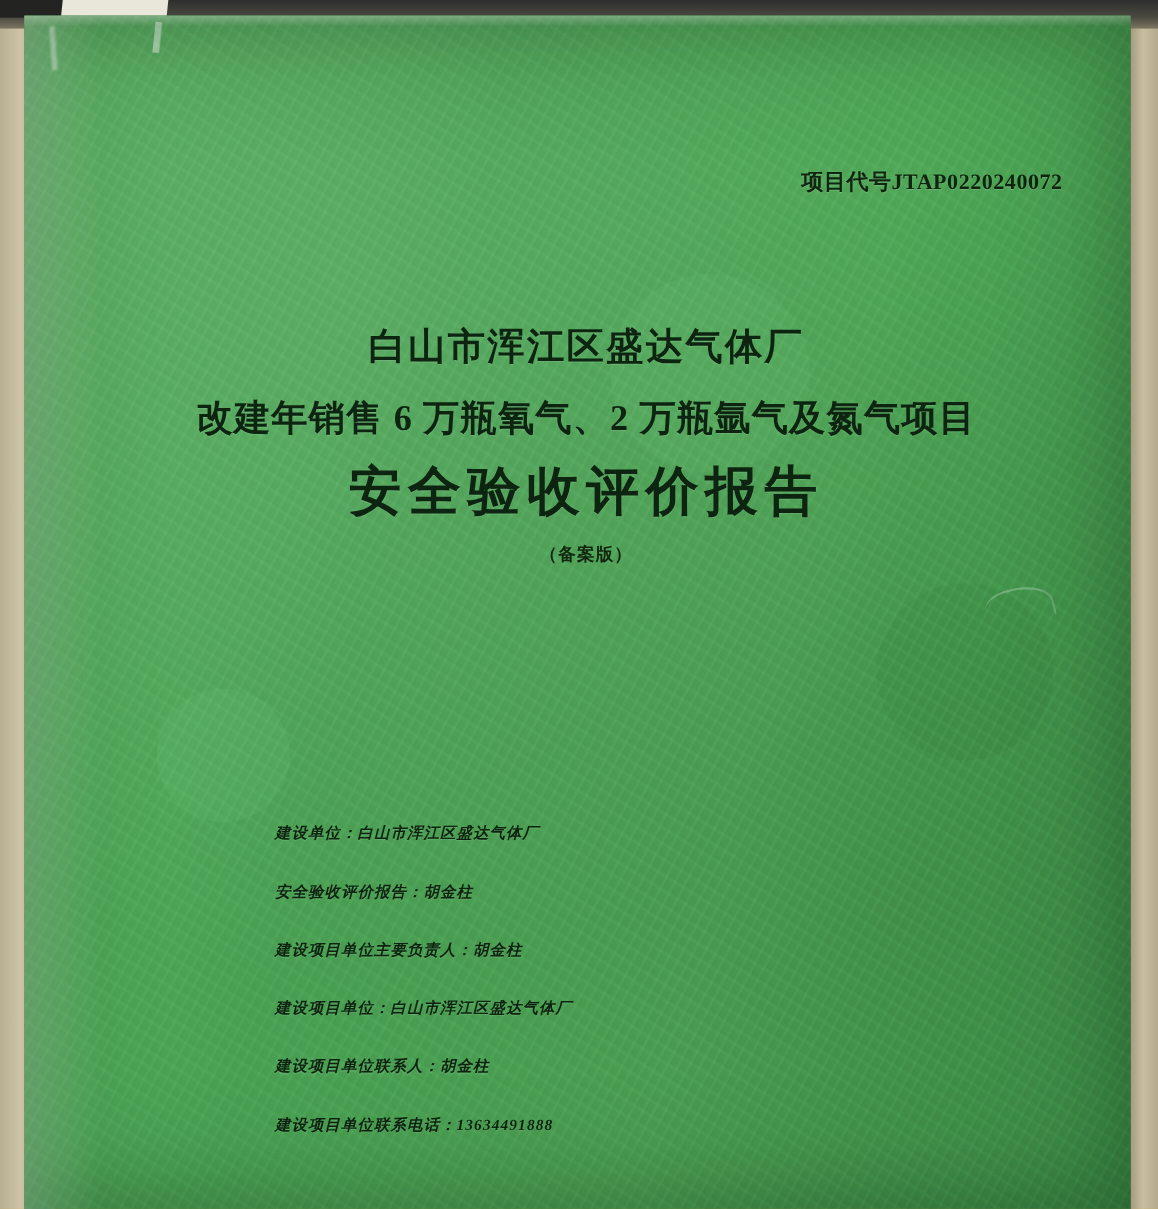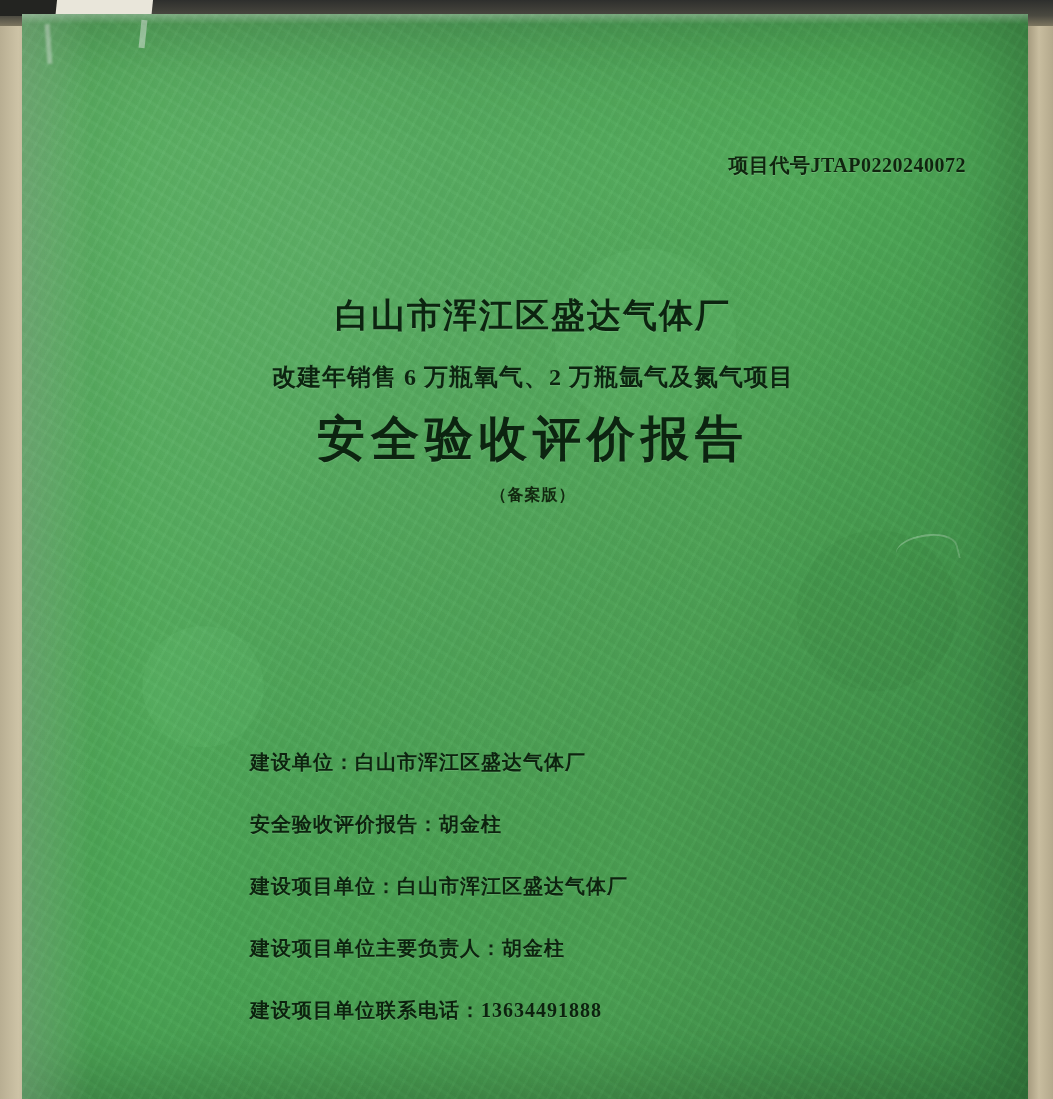--- a/index.html
+++ b/index.html
@@ -142,43 +142,44 @@
   }
   .title-line {
     font-size: 34px;
     font-weight: bold;
     letter-spacing: 2px;
     color: #0c2410;
     line-height: 1.0;
     margin-bottom: 26px;
     text-shadow: 0 1px 1px rgba(255,255,255,0.12);
   }
-  .title-line.l2 { font-size: 24px; letter-spacing: 1px; margin-top: 32px; }
+  .title-line.l2 { font-size: 33px; letter-spacing: 1px; margin-top: 32px; }
   .title-line.l3 { font-size: 48px; letter-spacing: 6px; margin-bottom: 22px; }
   .subtitle {
     font-size: 16px;
     font-weight: bold;
     color: #11280f;
     letter-spacing: 1px;
   }
 
   .info-block {
     position: absolute;
     left: 228px;
     top: 735px;
     text-align: left;
   }
   .info-line {
-    font-size: 20px;
+    font-size: 14px;
     font-weight: bold;
     color: #0d230f;
     margin-bottom: 35px;
     letter-spacing: 1px;
     white-space: nowrap;
     text-shadow: 0 1px 0 rgba(255,255,255,0.10);
+    font-style: italic;
   }
   .info-line:last-child { margin-bottom: 0; }
 
   
   .scribble {
     position: absolute;
     right: 70px;
     top: 520px;
     width: 60px; height: 30px;
     border-top: 2px solid rgba(255,255,255,0.25);
@@ -218,22 +219,23 @@
       <div class="title-block">
         <div class="title-line l1">白山市浑江区盛达气体厂</div>
         <div class="title-line l2">改建年销售 6 万瓶氧气、2 万瓶氩气及氮气项目</div>
         <div class="title-line l3">安全验收评价报告</div>
         <div class="subtitle">（备案版）</div>
       </div>
 
       <div class="info-block">
         <div class="info-line">建设单位：白山市浑江区盛达气体厂</div>
         <div class="info-line">安全验收评价报告：胡金柱</div>
+        <div class="info-line">建设项目单位主要负责人：胡金柱</div>
         <div class="info-line">建设项目单位：白山市浑江区盛达气体厂</div>
-        <div class="info-line">建设项目单位主要负责人：胡金柱</div>
+        <div class="info-line">建设项目单位联系人：胡金柱</div>
         <div class="info-line">建设项目单位联系电话：13634491888</div>
       </div>
 
     </div>
     <div class="vignette"></div>
   </div>
 
 </div>
 
 </body></html>

